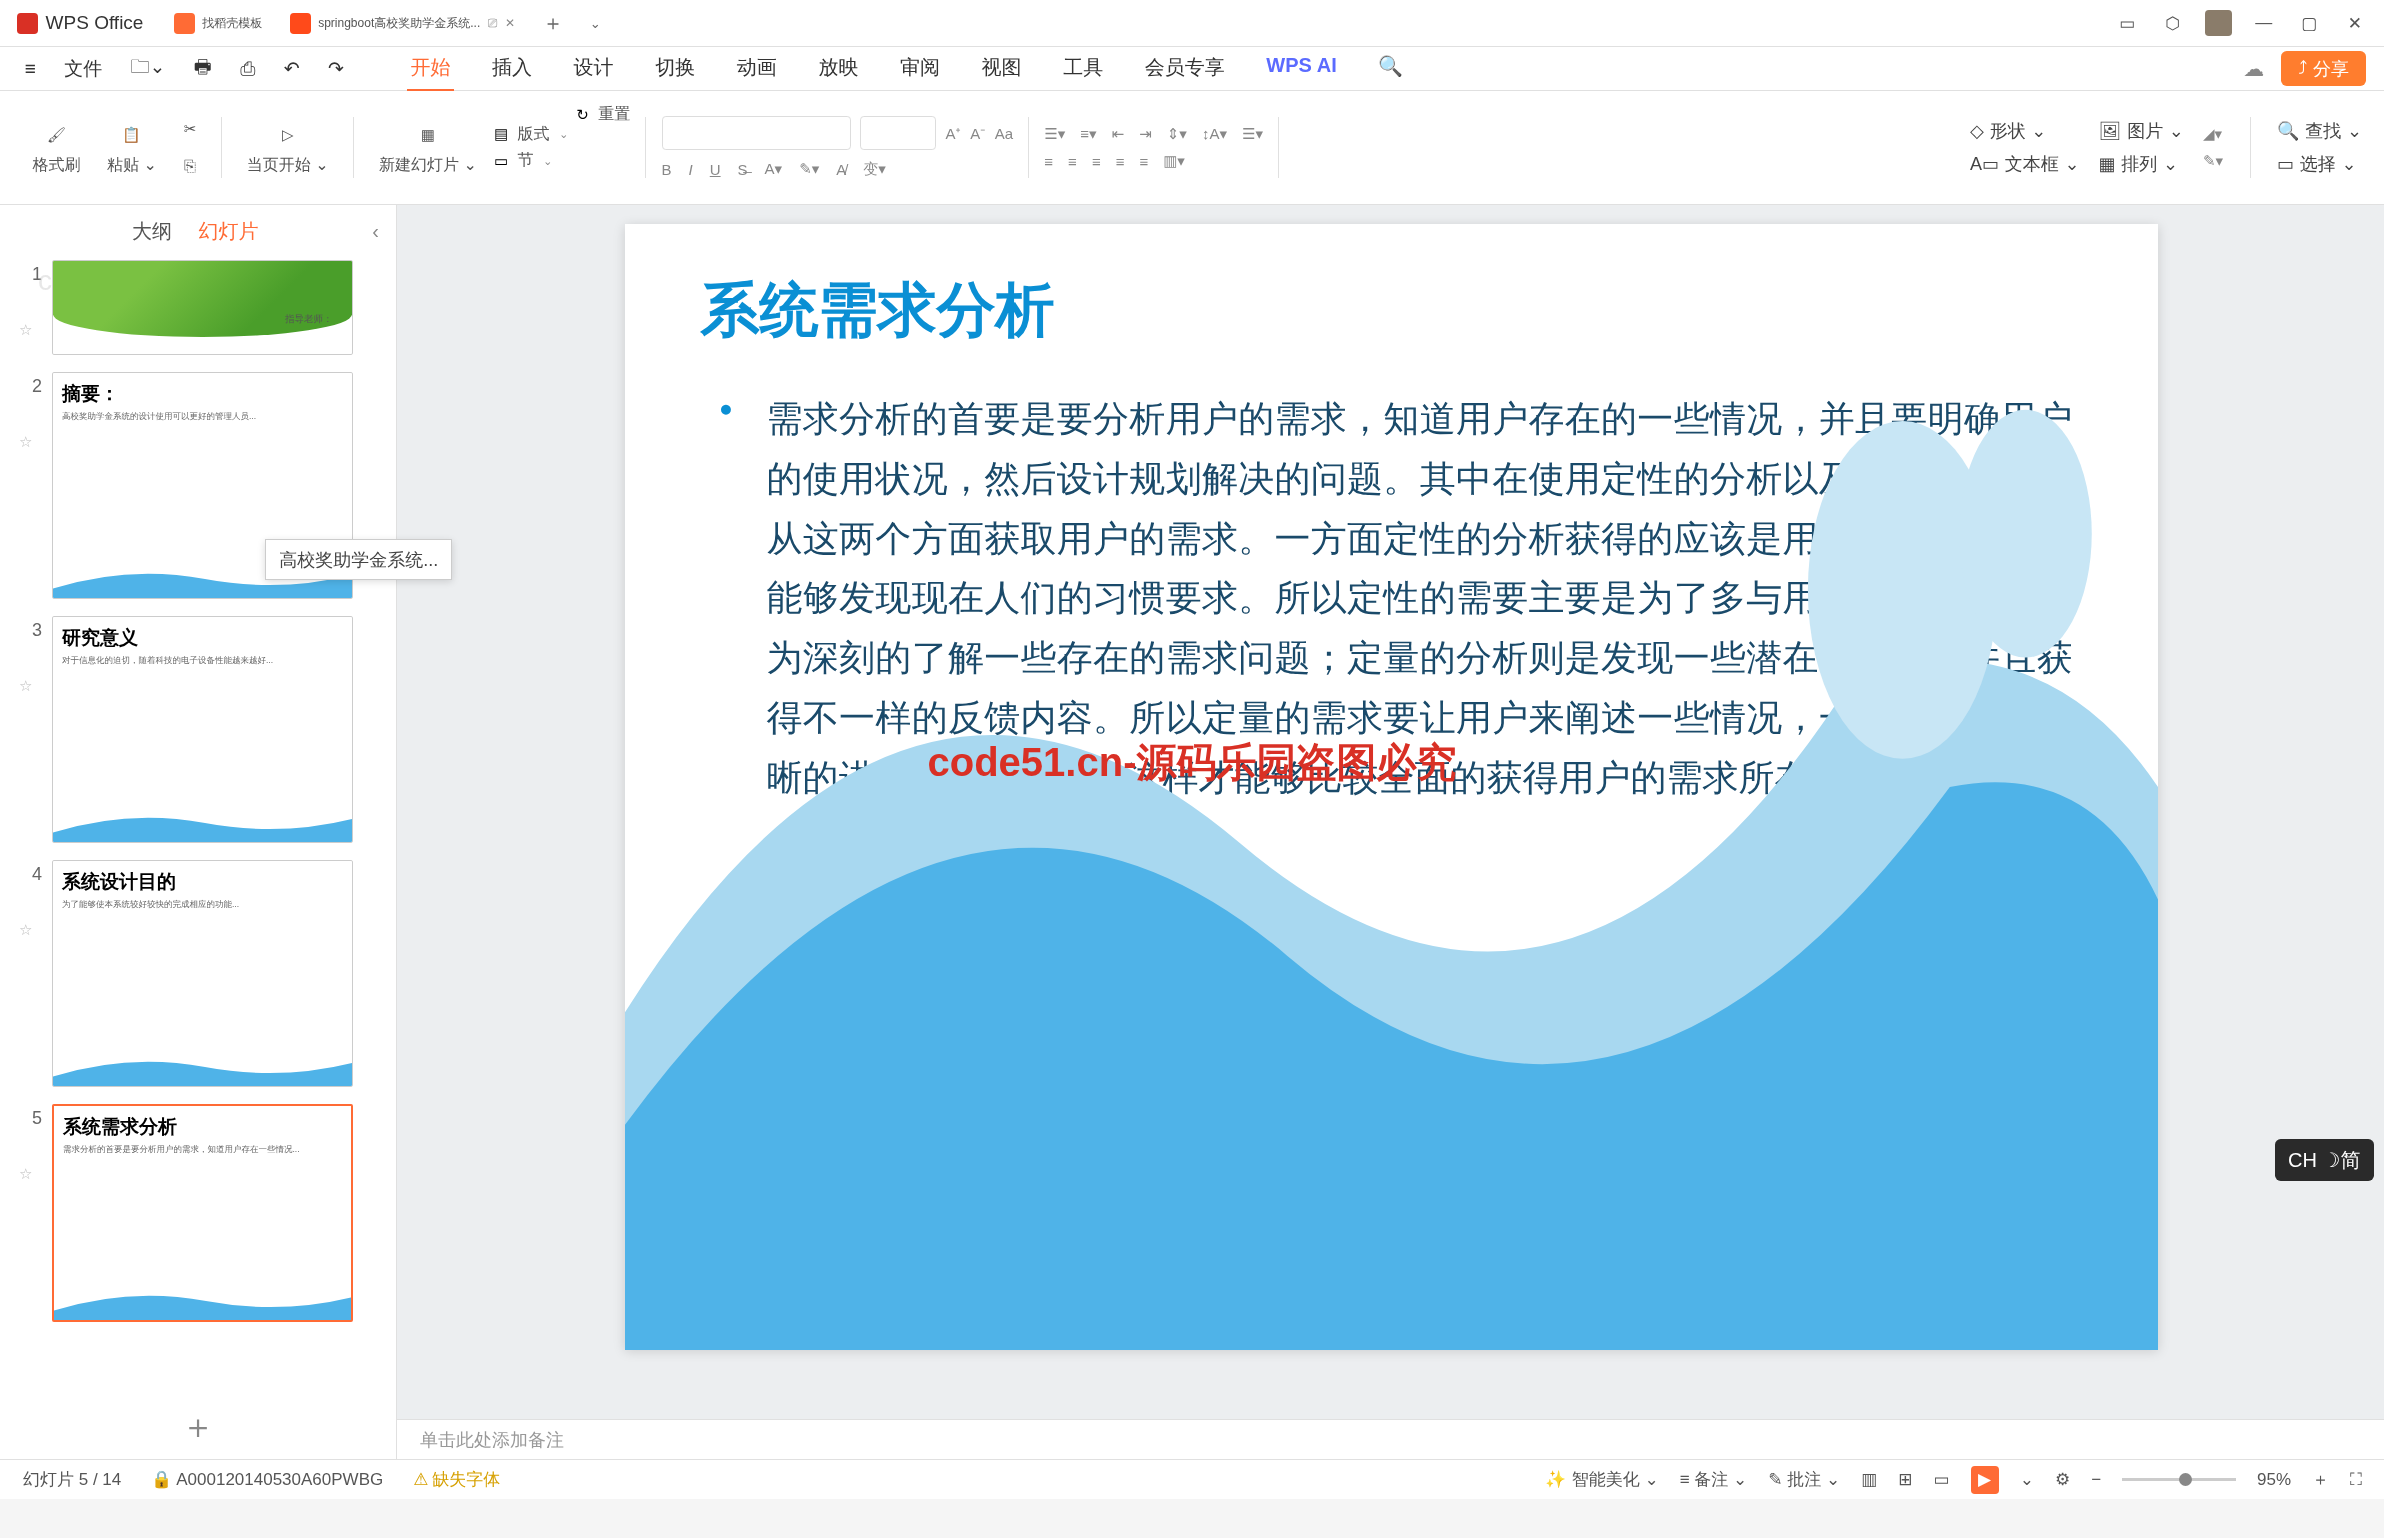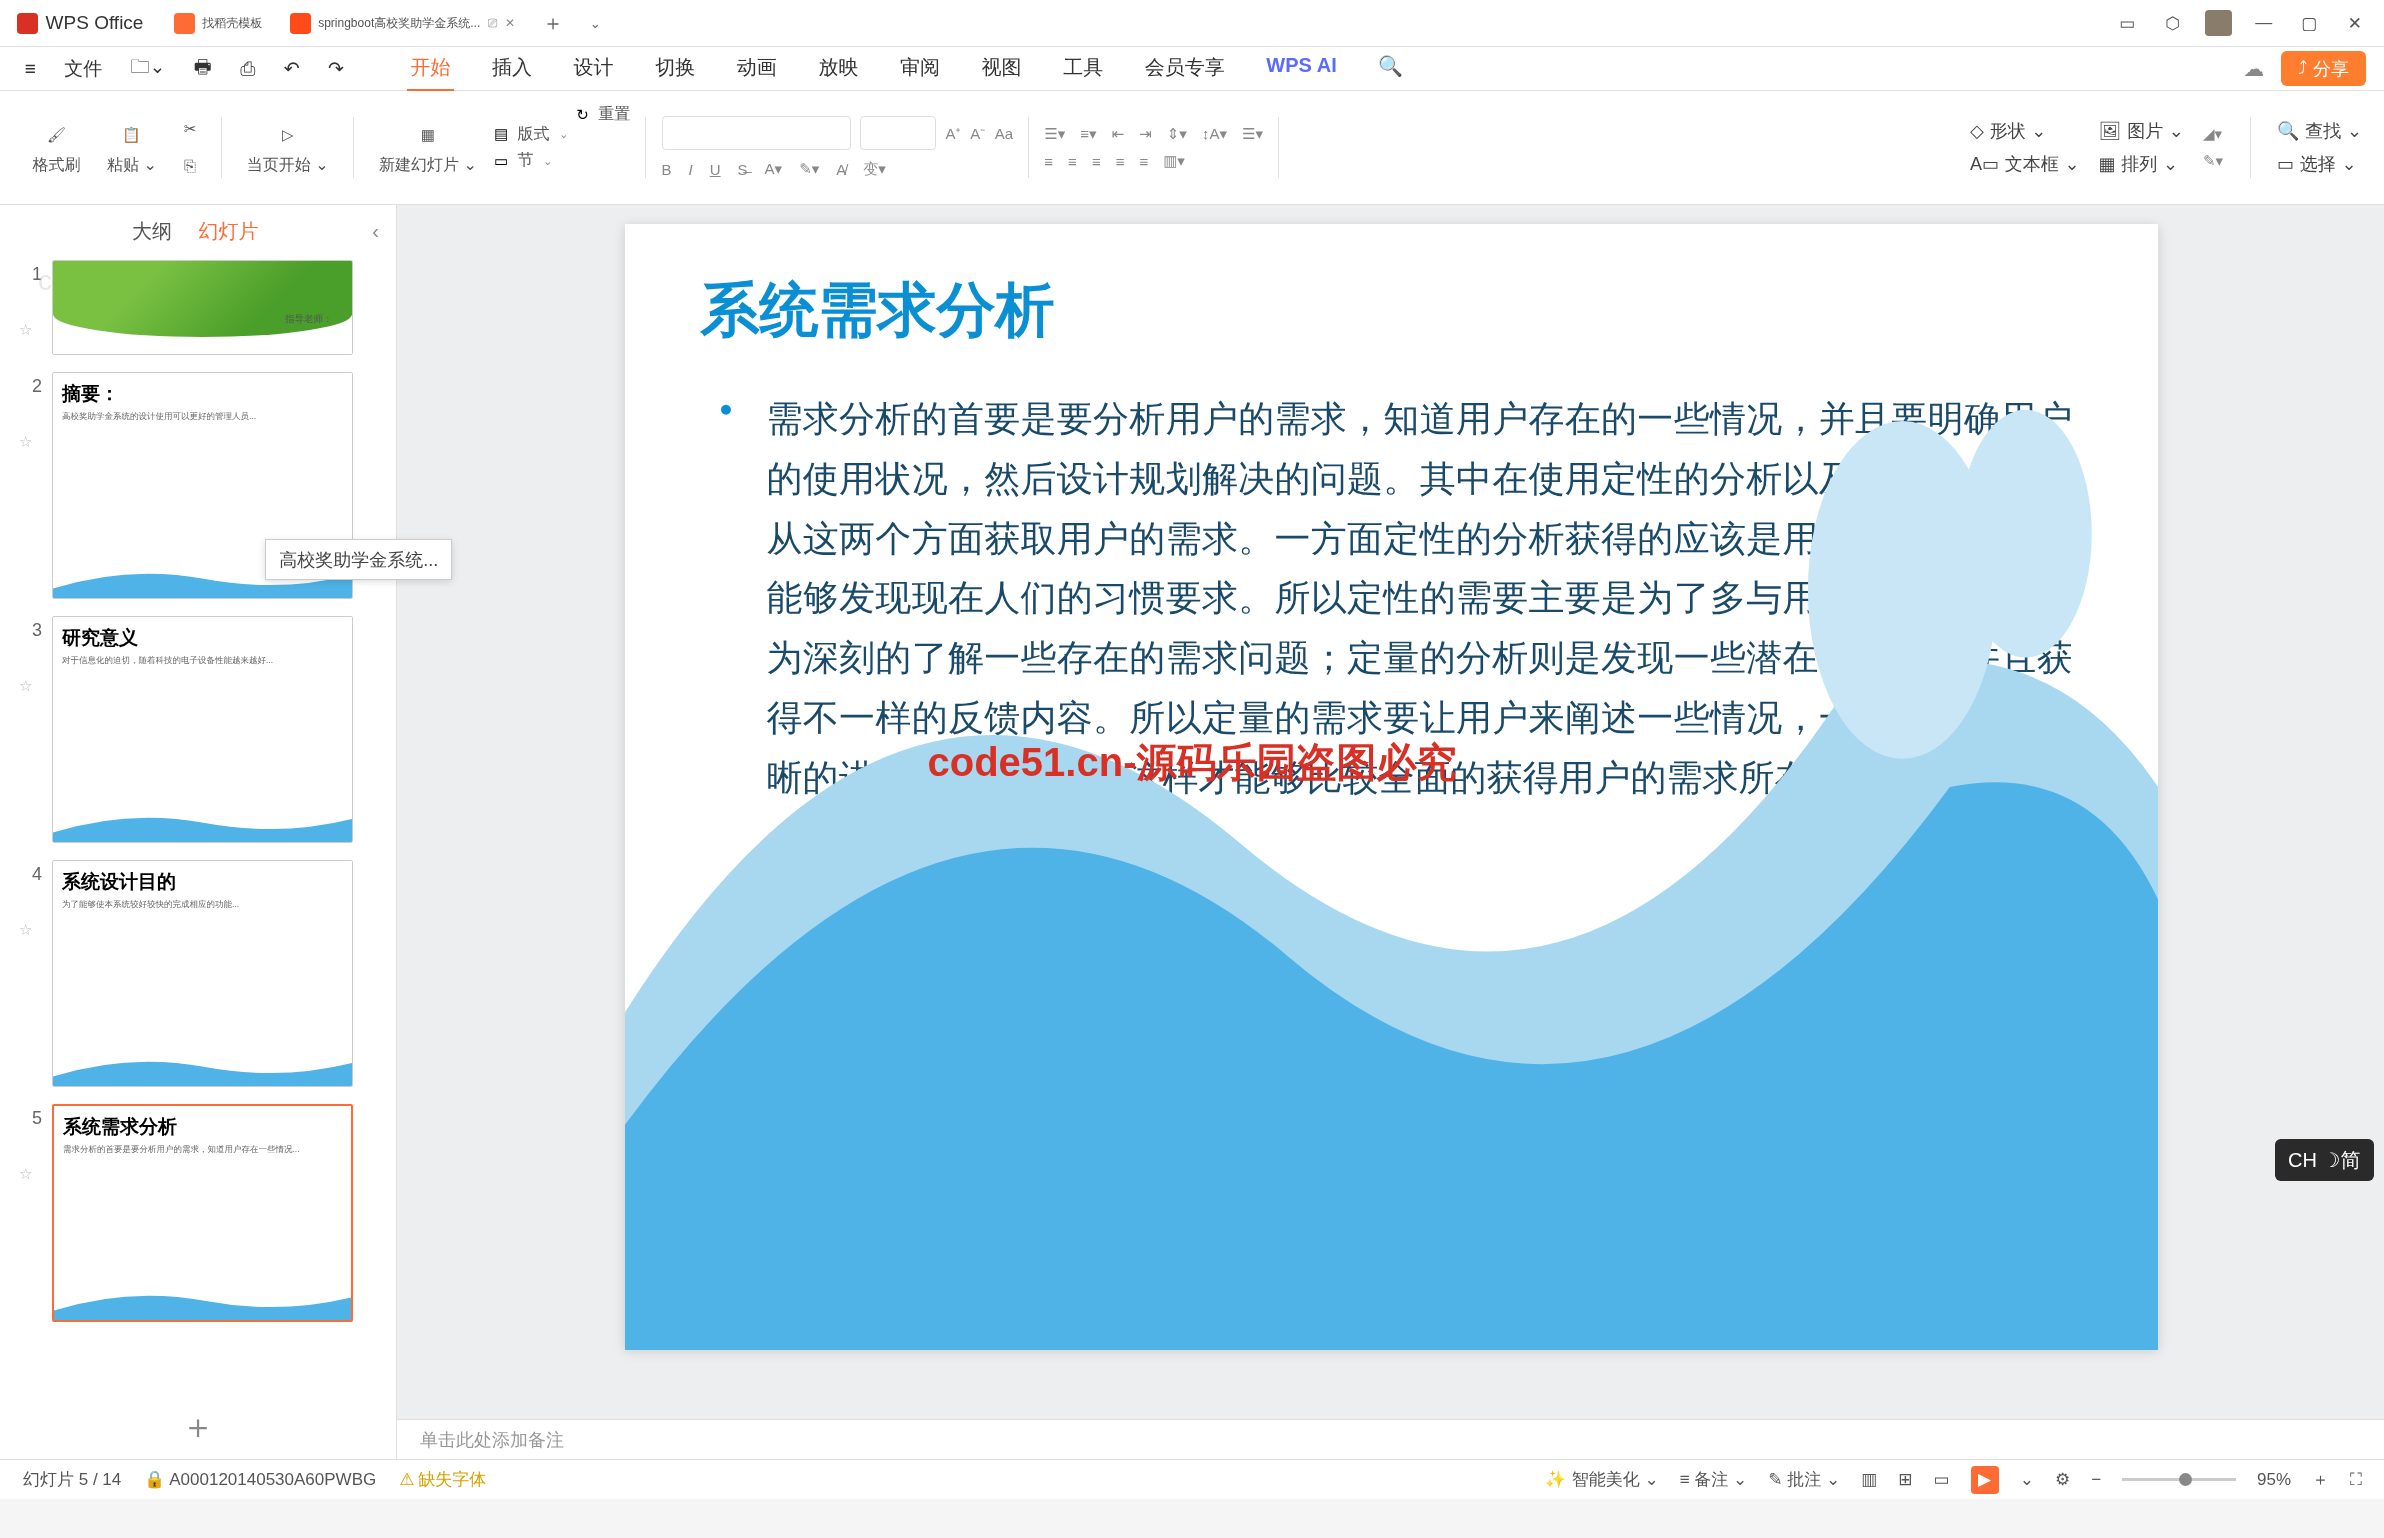--- a/index.html
+++ b/index.html
@@ -73,21 +73,21 @@
 .slide-body li { position: relative; padding-left: 57px; text-align: justify; }
 .slide-body li::before { content: "●"; position: absolute; left: 9.5px; top: 0; color: #0a8fd4; font-size: 23px; }
 .slide-wave { position: absolute; bottom: 0; left: 0; right: 0; height: 189px; }
 .wave-svg { width: 100%; height: 100%; }
 .overlay-text { position: absolute; left: 303px; top: 511px; font-size: 40px; color: #d93025; font-weight: bold; z-index: 50; }
 
 
 .notes { height: 40px; background: #fff; border-top: 0.9px solid #e0e0e0; display: flex; align-items: center; padding: 0 23px; font-size: 18px; color: #999; }
 
 
-.statusbar { height: 40px; background: #fff; border-top: 0.9px solid #e0e0e0; display: flex; align-items: center; padding: 0 23px; font-size: 17px; color: #555; gap: 23px; }
+.statusbar { height: 40px; background: #fff; border-top: 0.9px solid #e0e0e0; display: flex; align-items: center; padding: 0 23px; font-size: 17px; color: #555; gap: 30px; }
 .status-right { margin-left: auto; display: flex; align-items: center; gap: 21px; }
 .play-btn { width: 28px; height: 28px; background: #ff6b35; border-radius: 3.8px; display: flex; align-items: center; justify-content: center; color: #fff; }
 .zoom-slider { width: 114px; height: 3.8px; background: #ccc; position: relative; }
 .zoom-slider::after { content: ""; position: absolute; left: 50%; top: -4.7px; width: 13.2px; height: 13.2px; background: #888; border-radius: 50%; }
 .warn { color: #d6a000; }
 .warn-icon { color: #d6a000; margin-right: 3.8px; }
 
 .ime-badge { position: absolute; right: 11.4px; top: 1132px; background: #2a2a2a; color: #fff; padding: 7.6px 13.2px; border-radius: 5.7px; font-size: 20px; z-index: 200; margin-top: 7px; }
 
 .watermark { position: absolute; color: #d0d0d0; font-size: 28px; opacity: 0.5; pointer-events: none; }

